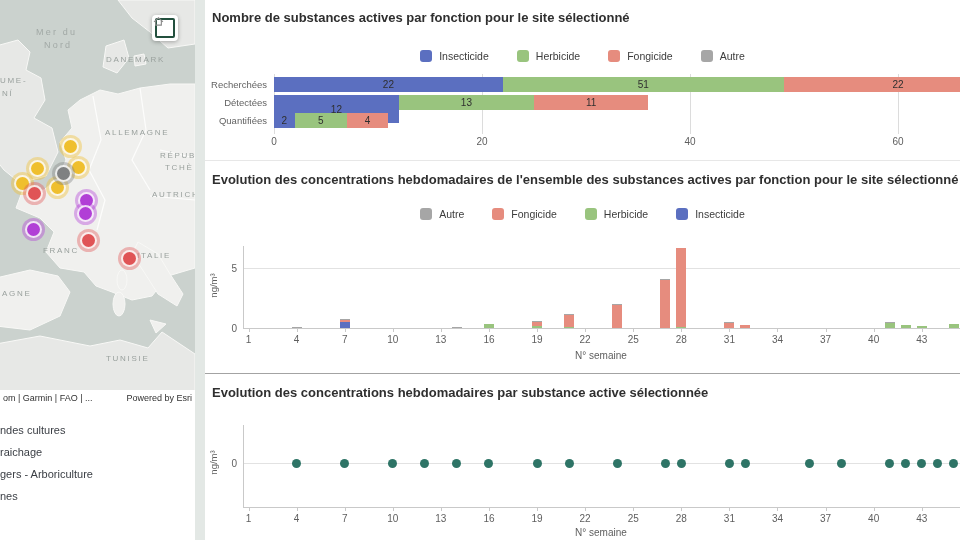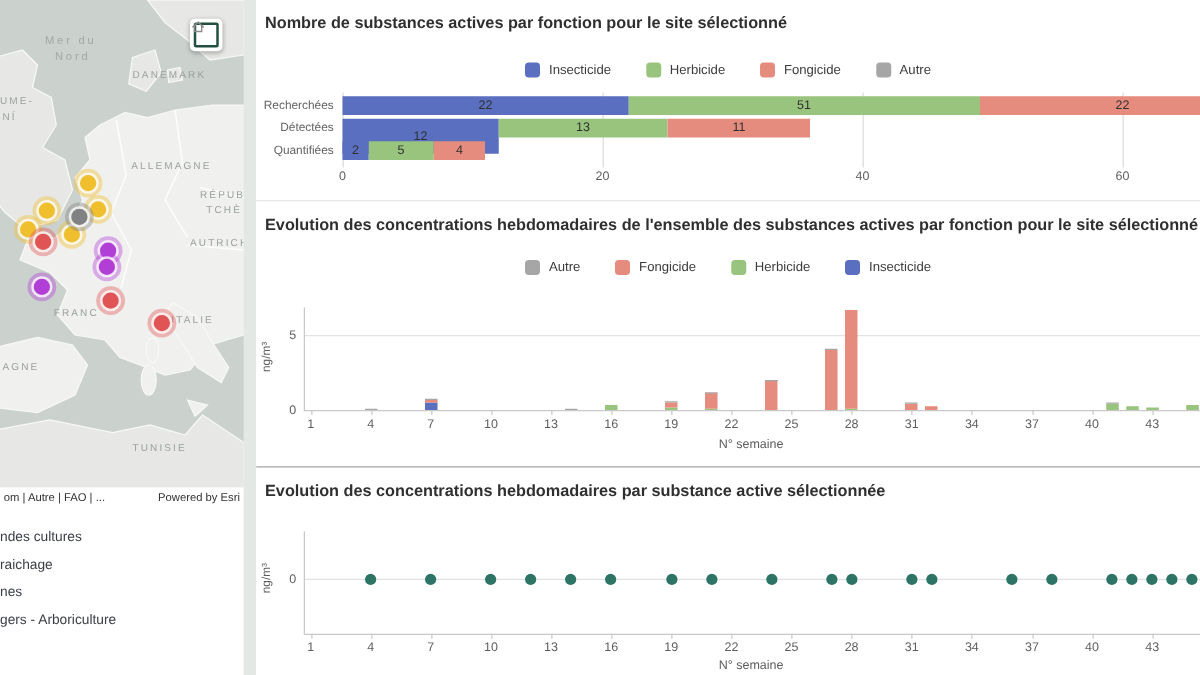--- a/index.html
+++ b/index.html
@@ -110,28 +110,28 @@
       </div>
     <div class="home-btn">
       <div class="home-inner">
         <svg width="13" height="13" viewBox="0 0 16 16">
           <path d="M2.5 8.5 L8 3.5 L13.5 8.5 M4.5 7.2 L4.5 12.5 L11.5 12.5 L11.5 7.2" fill="none" stroke="#8a8a8a" stroke-width="1.4"></path>
         </svg>
       </div>
     </div>
   </div>
   <div class="attribution">
-    <span>om | Autre | FAO | ...</span>
+    <span>om | Garmin | FAO | ...</span>
     <span>Powered by Esri</span>
   </div>
   <div class="map-legend" id="map-legend">
       <div class="map-legend-item">ndes cultures</div>
       <div class="map-legend-item">raichage</div>
+      <div class="map-legend-item">gers - Arboriculture</div>
       <div class="map-legend-item">nes</div>
-      <div class="map-legend-item">gers - Arboriculture</div>
     </div>
 </div>
 
 <div class="divider"></div>
 
 <div class="charts">
 
   <div class="section" id="s1">
     <div class="chart-title">Nombre de substances actives par fonction pour le site sélectionné</div>
     <div class="legend-row" id="c1-legend" style="top:50px">

